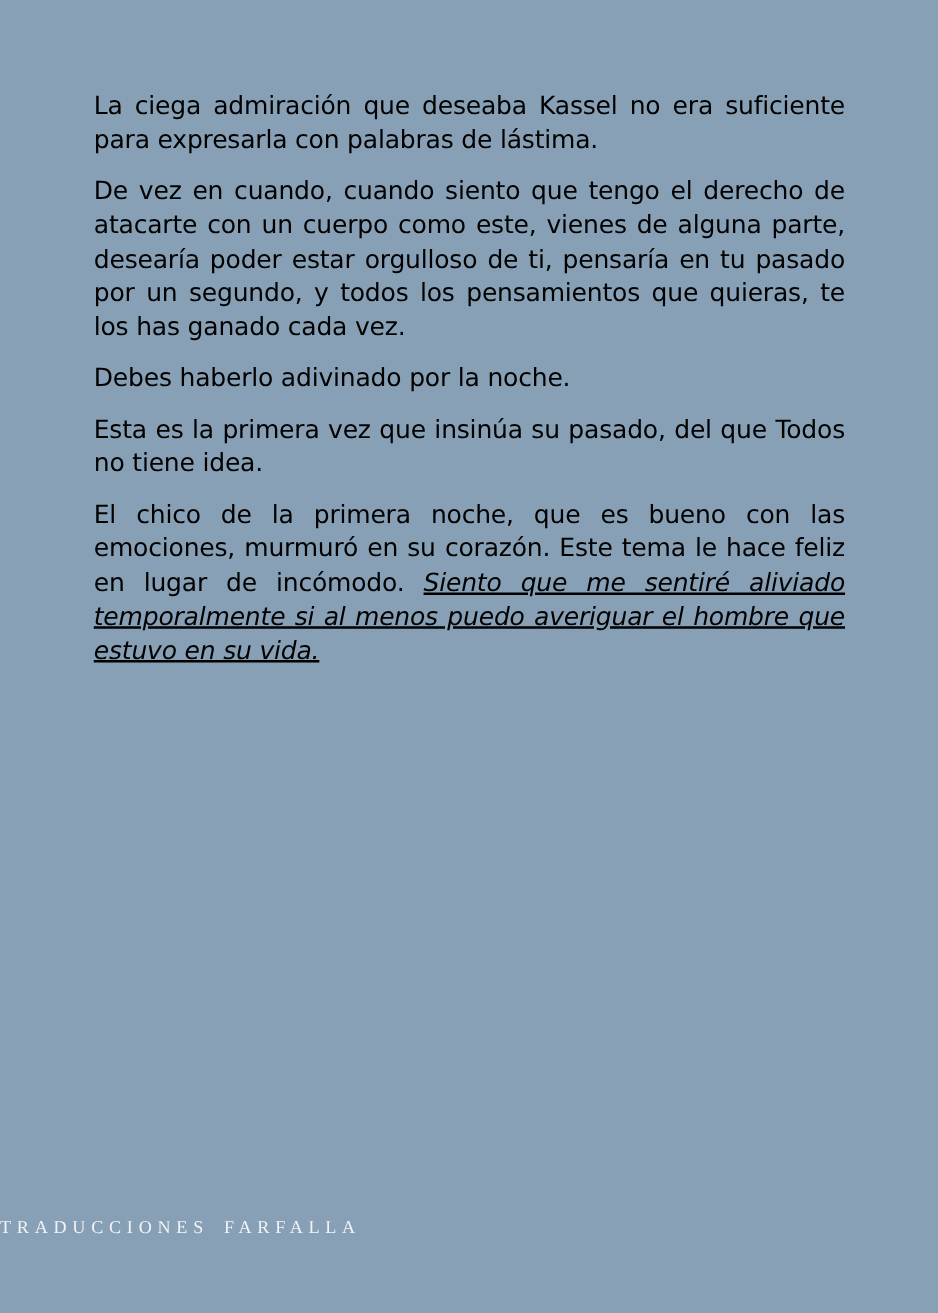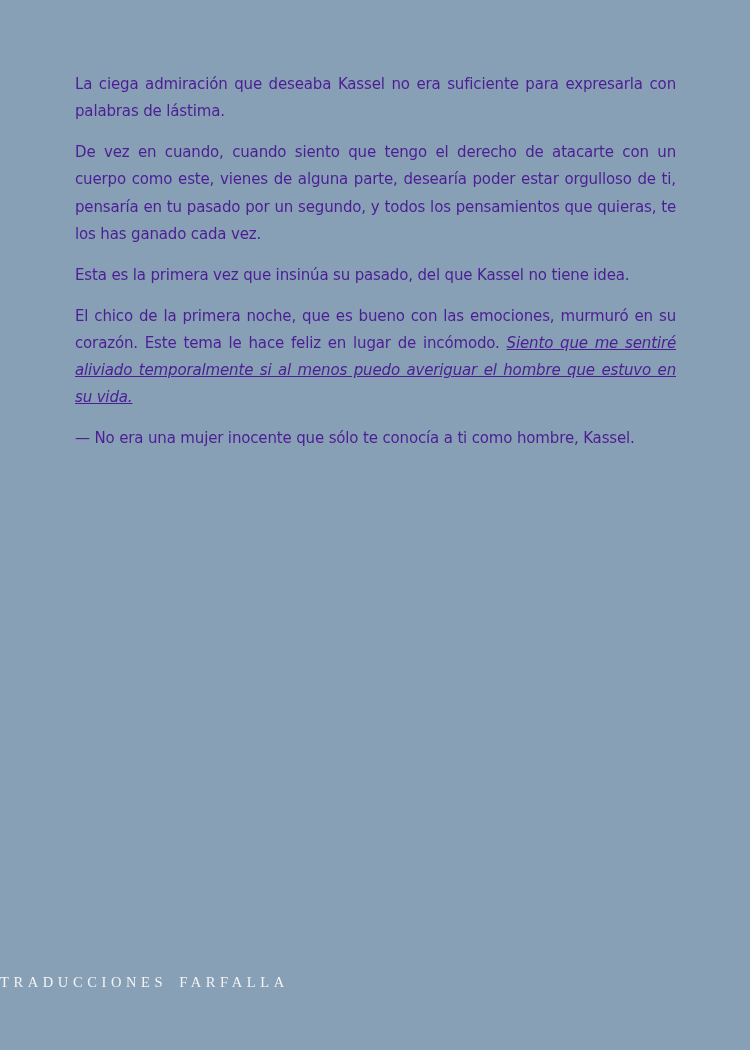--- a/index.html
+++ b/index.html
@@ -11,23 +11,23 @@
       height: 1050px;
       background: #87a0b5;
       position: relative;
       overflow: hidden;
     }
     .page {
       position: absolute;
       left: 75px;
       top: 71px;
       width: 601px;
-      color: #4c1d95;
+      color: #000000;
       font-family: "DejaVu Sans", sans-serif;
-      font-size: 15px;
+      font-size: 20px;
       line-height: 27.3px;
     }
     .para {
       margin: 0 0 13.5px 0;
       text-align: justify;
       letter-spacing: -0.15px;
     }
     .para.nojust {
       text-align: left;
     }
@@ -50,20 +50,20 @@
       display: inline-block;
       width: 12px;
     }
   </style>
 </head>
 <body>
 
 <div class="page">
   <p class="para">La ciega admiración que deseaba Kassel no era suficiente para expresarla con palabras de lástima.</p>
   <p class="para">De vez en cuando, cuando siento que tengo el derecho de atacarte con un cuerpo como este, vienes de alguna parte, desearía poder estar orgulloso de ti, pensaría en tu pasado por un segundo, y todos los pensamientos que quieras, te los has ganado cada vez.</p>
-  <p class="para">Esta es la primera vez que insinúa su pasado, del que Kassel no tiene idea.</p>
+  <p class="para nojust">Debes haberlo adivinado por la noche.</p>
+  <p class="para">Esta es la primera vez que insinúa su pasado, del que Todos no tiene idea.</p>
   <p class="para"><span>El chico de la primera noche, que es bueno con las emociones, murmuró en su corazón. Este tema le hace feliz en lugar de incómodo.</span> <span class="ital">Siento que me sentiré aliviado temporalmente si al menos puedo averiguar el hombre que estuvo en su vida.</span></p>
-  <p class="para ital">— No era una mujer inocente que sólo te conocía a ti como hombre, Kassel.</p>
 </div>
 
 <div class="footer">
   <span>TRADUCCIONES</span><span class="gap"></span><span>FARFALLA</span>
 </div>
 
 </body></html>

